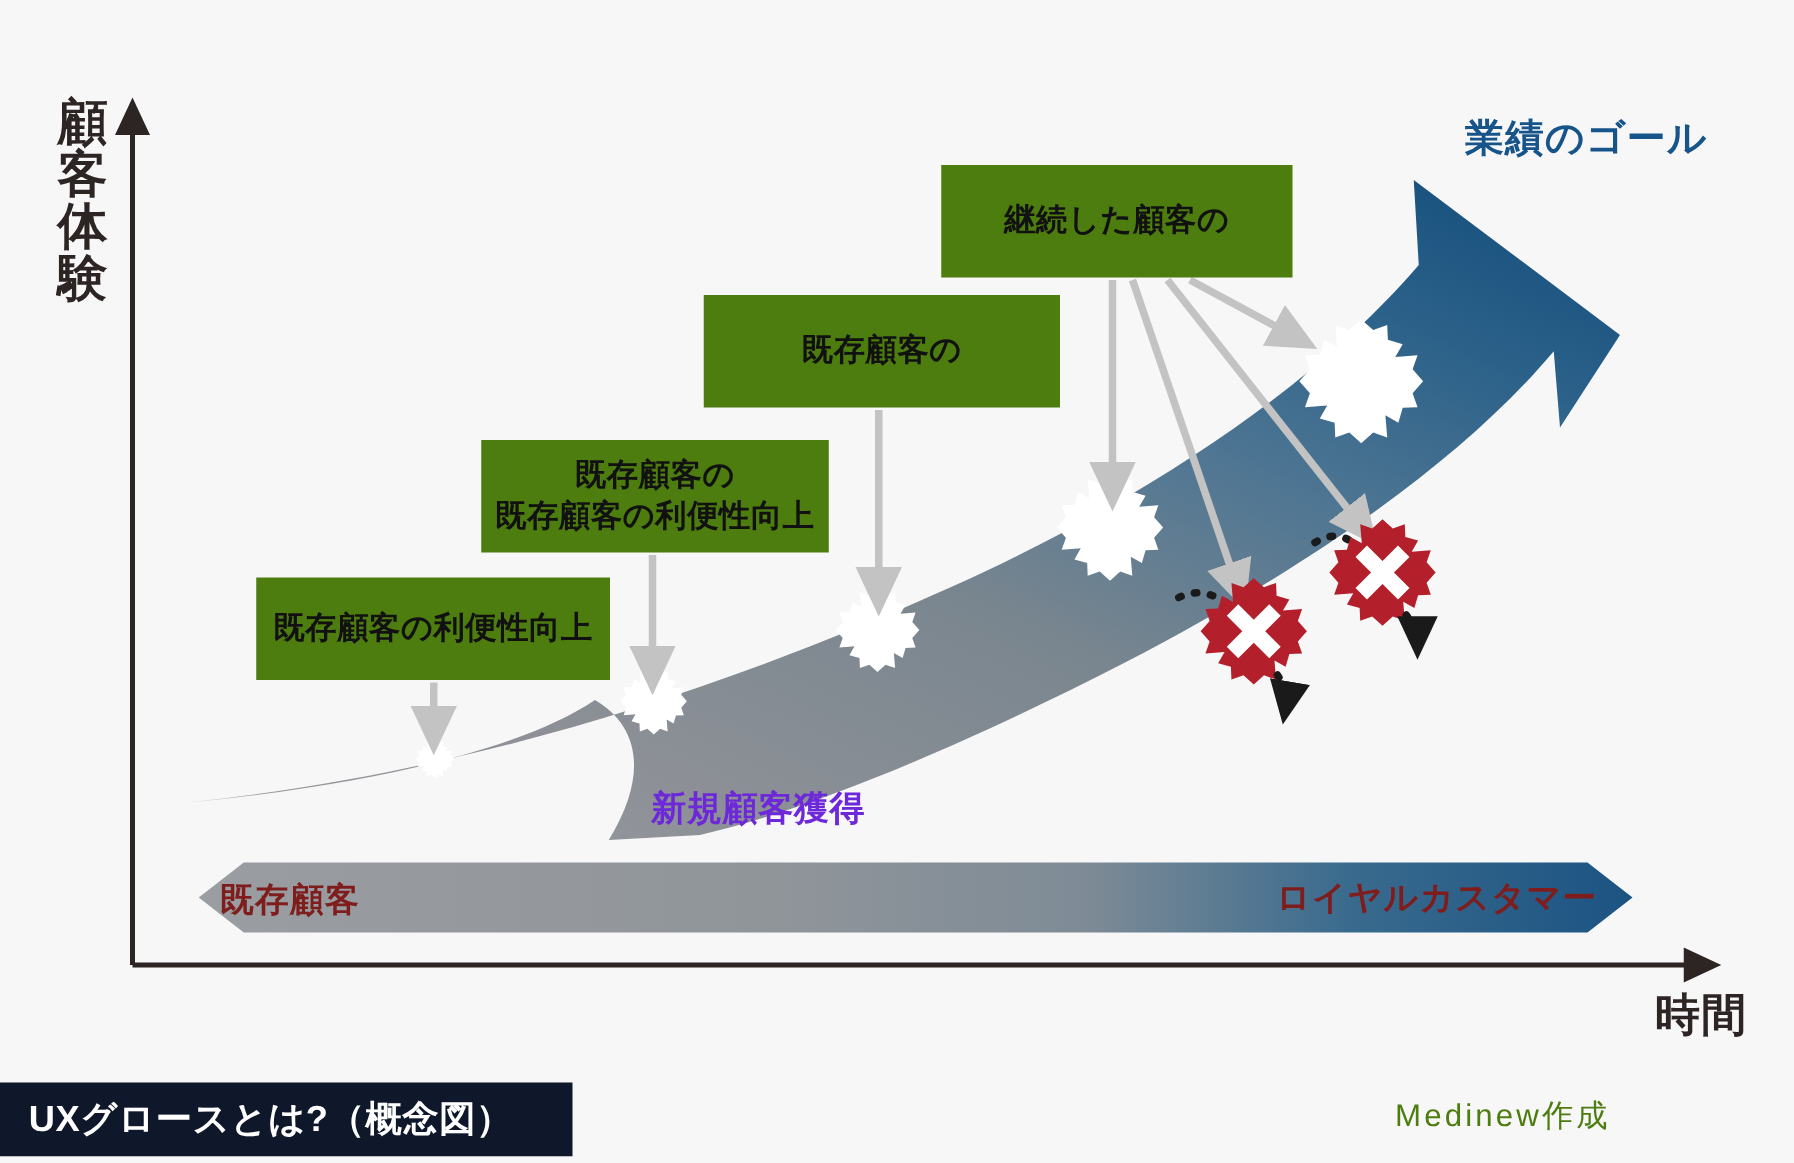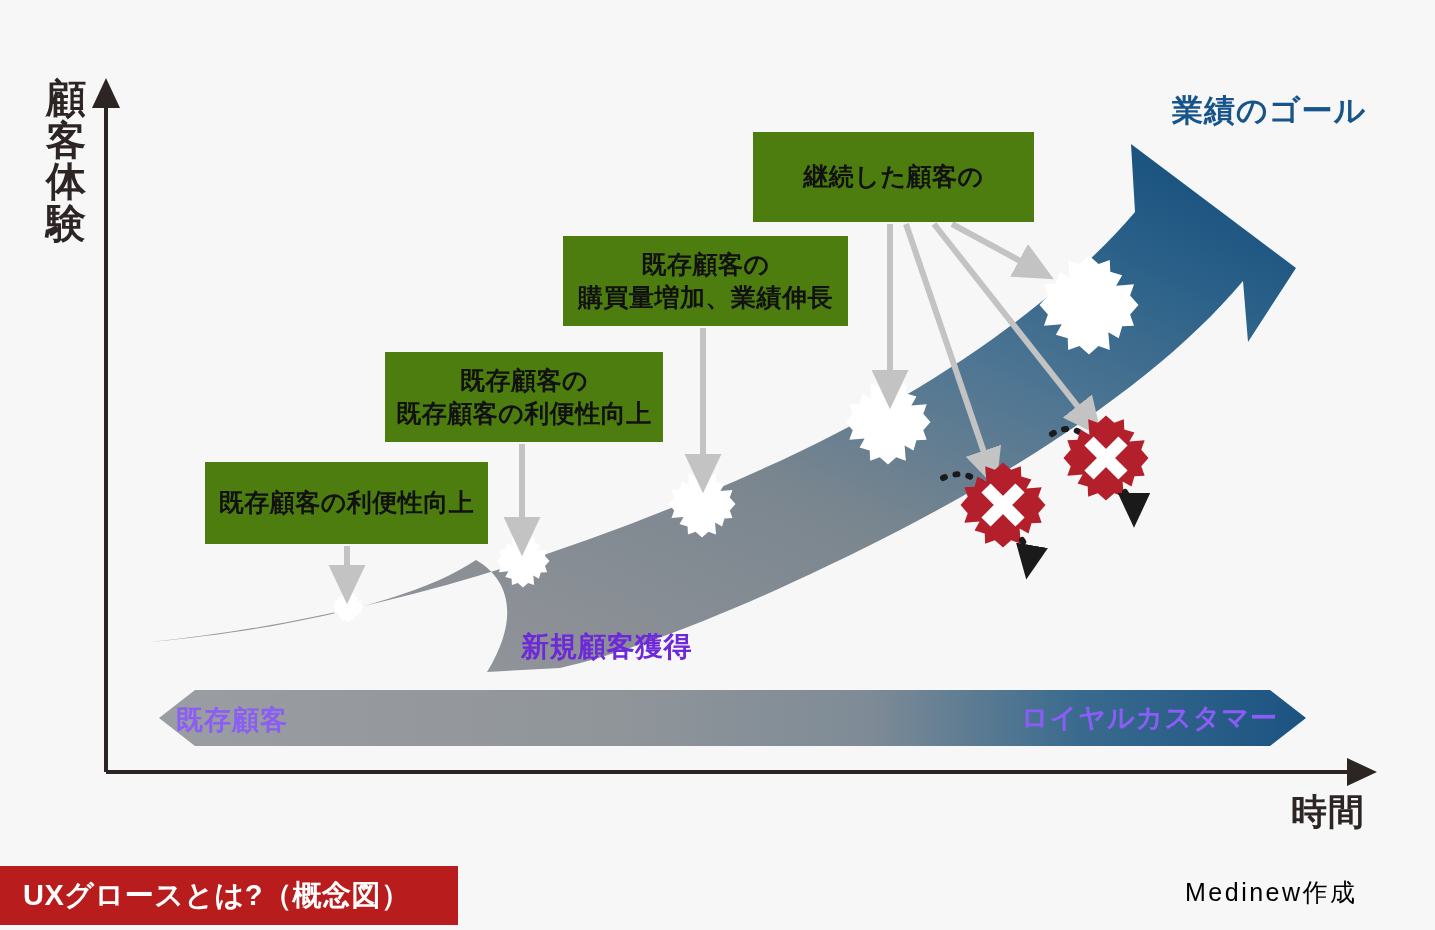--- a/index.html
+++ b/index.html
@@ -18,21 +18,21 @@
     position:absolute;left:38px;top:78px;
     width:56px;
     font-size:40px;font-weight:bold;color:#2d2424;
     line-height:1.04;
     letter-spacing:0px;
     text-align:center;
   }
   .y-axis-label span{display:block;}
 
   .x-axis-label{
-    position:absolute;left:1291px;top:788px;
+    position:absolute;left:1324px;top:788px;
     font-size:36px;font-weight:bold;color:#2d2424;
     letter-spacing:1px;
     white-space:nowrap;
   }
 
   
   .goal-label{
     position:absolute;left:1172px;top:90px;
     font-size:31px;font-weight:bold;color:#17548a;
     letter-spacing:1px;white-space:nowrap;
@@ -55,47 +55,47 @@
   .callout span{display:block;white-space:nowrap;}
 
   #callout-1{left:205px;top:462px;width:283px;height:82px;}
   #callout-2{left:385px;top:352px;width:278px;height:90px;}
   #callout-3{left:563px;top:236px;width:285px;height:90px;}
   #callout-4{left:753px;top:132px;width:281px;height:90px;}
 
   
   .band-text{
     position:absolute;
-    color:#8b5cf6;font-weight:bold;font-size:27px;
+    color:#7f1d1d;font-weight:bold;font-size:27px;
     letter-spacing:1px;white-space:nowrap;
   }
   #band-left-text{left:176px;top:702px;}
   #band-right-text{left:1021px;top:700px;}
 
   
   .curve-note{
     position:absolute;left:521px;top:616px;
     font-size:28px;font-weight:bold;color:#6d28d9;
     letter-spacing:0.5px;white-space:nowrap;margin-top:12px;
   }
 
   
   .caption-bar{
     position:absolute;left:0px;top:866px;
     width:458px;height:59px;
-    background:#b91c1c;
+    background:#0f172a;
     display:flex;align-items:center;
   }
   .caption-bar span{
     color:#ffffff;font-size:29px;font-weight:bold;
     padding-left:23px;letter-spacing:0.5px;white-space:nowrap;
   }
   .credit{
-    position:absolute;left:1185px;top:876px;
-    color:#000000;font-size:25px;letter-spacing:2.5px;
+    position:absolute;left:1116px;top:876px;
+    color:#4d7c0f;font-size:25px;letter-spacing:2.5px;
     white-space:nowrap;
   }
 </style>
 </head>
 <body>
 
 <div id="stage">
 
   <svg class="layer" viewBox="0 0 1435 930">
     <defs>
@@ -201,21 +201,20 @@
   <div class="callout" id="callout-2">
     <div>
       <span>既存顧客の</span>
       <span>既存顧客の利便性向上</span>
     </div>
   </div>
 
   <div class="callout" id="callout-3">
     <div>
       <span>既存顧客の</span>
-      <span>購買量増加、業績伸長</span>
     </div>
   </div>
 
   <div class="callout" id="callout-4">
     <div>
       <span>継続した顧客の</span>
     </div>
   </div>
 
   <div class="curve-note">新規顧客獲得</div>

